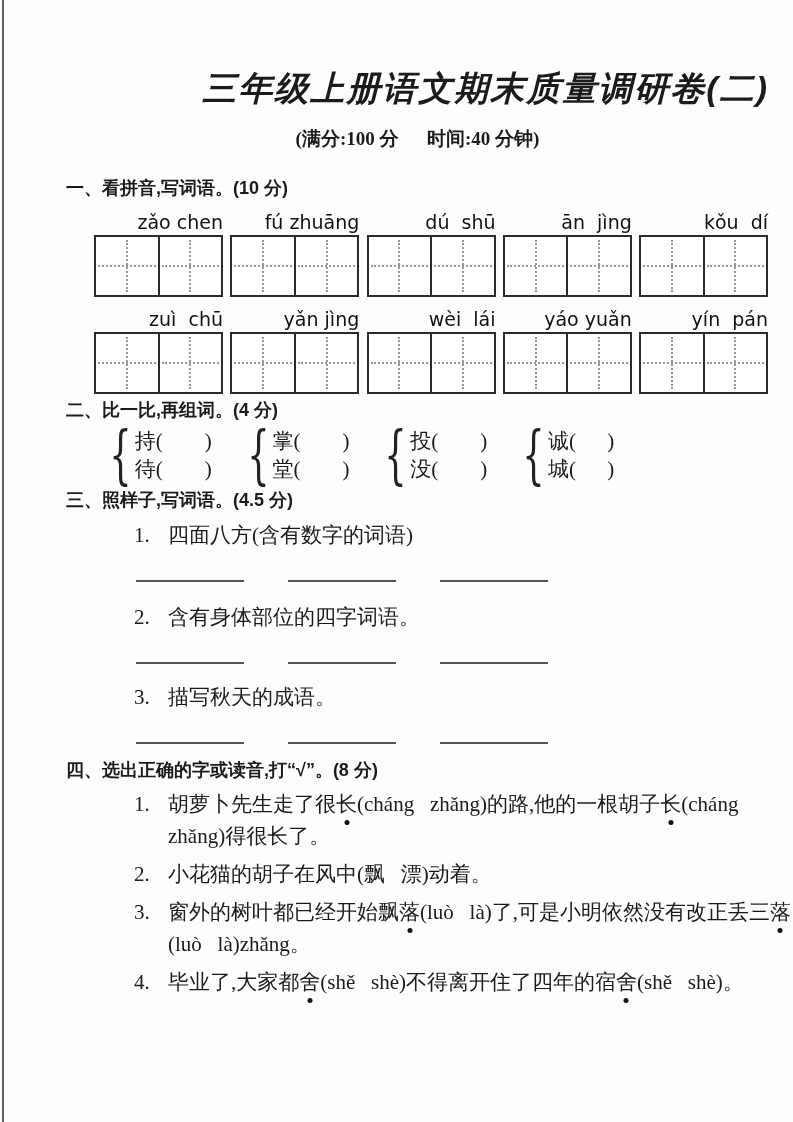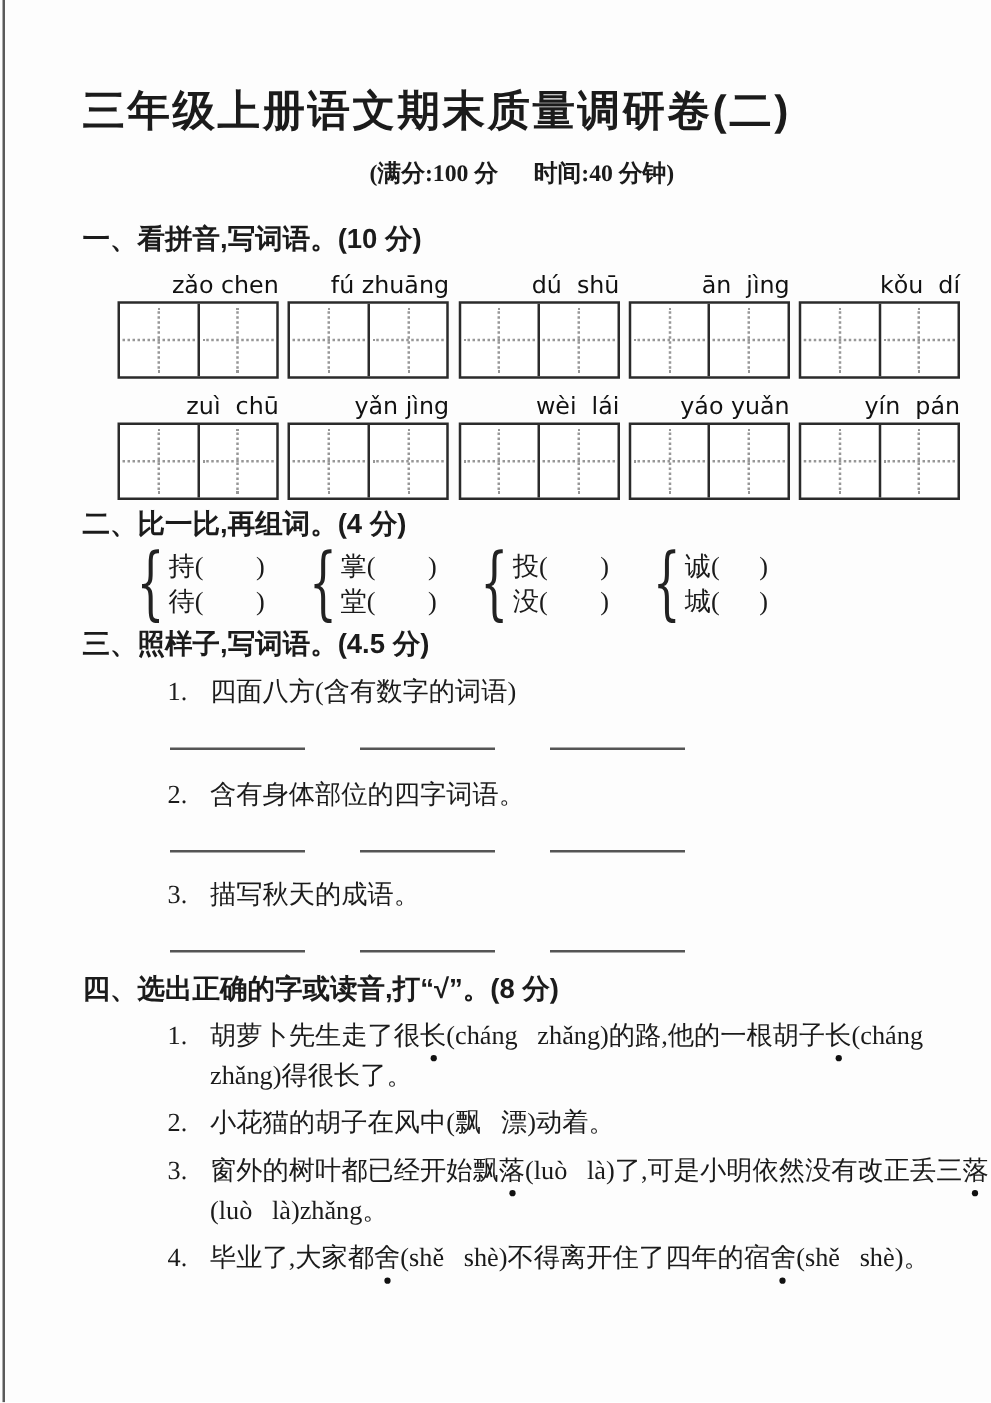--- a/index.html
+++ b/index.html
@@ -5,36 +5,36 @@
   html,body { margin:0; padding:0; background:#ffffff; }
   .page {
     position:relative; width:793px; height:1122px; overflow:hidden;
     background:#fdfdfd; color:#1b1b1b;
     font-family:"Liberation Serif","DejaVu Serif",serif;
     box-sizing:border-box; padding:66px 24px 0 66px;
   }
   .edge-line { position:absolute; left:2px; top:0; width:2px; height:100%; background:#5a5a5a; }
 
   .title {
-    text-align:left; font-family:"Liberation Sans","DejaVu Sans",sans-serif;
-    font-weight:900; font-size:34px; letter-spacing:2px; white-space:pre;
+    text-align:right; font-family:"Liberation Sans","DejaVu Sans",sans-serif;
+    font-weight:900; font-size:34px; letter-spacing:2px; white-space:pre;font-style:italic;
   }
   .subtitle {
     text-align:center; font-weight:bold; font-size:19px; margin-top:14px; white-space:pre;
   }
   .fields {
     display:flex; justify-content:center; gap:30px; margin-top:20px;
     font-family:"Liberation Sans","DejaVu Sans",sans-serif; font-weight:bold; font-size:17px;
   }
   .field { display:flex; align-items:flex-end; }
   .blank { display:inline-block; width:64px; border-bottom:2px solid #333; height:18px; }
 
   .sec-heading {
     font-family:"Liberation Sans","DejaVu Sans",sans-serif; font-weight:bold;
-    font-size:22px; white-space:pre; margin-top:24px;
+    font-size:18px; white-space:pre; margin-top:24px;
   }
   .sec-heading.tight { margin-top:4px; }
 
   
   .grid-zone { margin-left:28px; width:674px; }
   .pinyin-row { display:flex; justify-content:space-between; margin-top:11px; }
   .pinyin-row span {
     width:129px; text-align:right; white-space:pre;
     font-family:"DejaVu Sans","Liberation Sans",sans-serif; font-size:19px; color:#111;
   }

